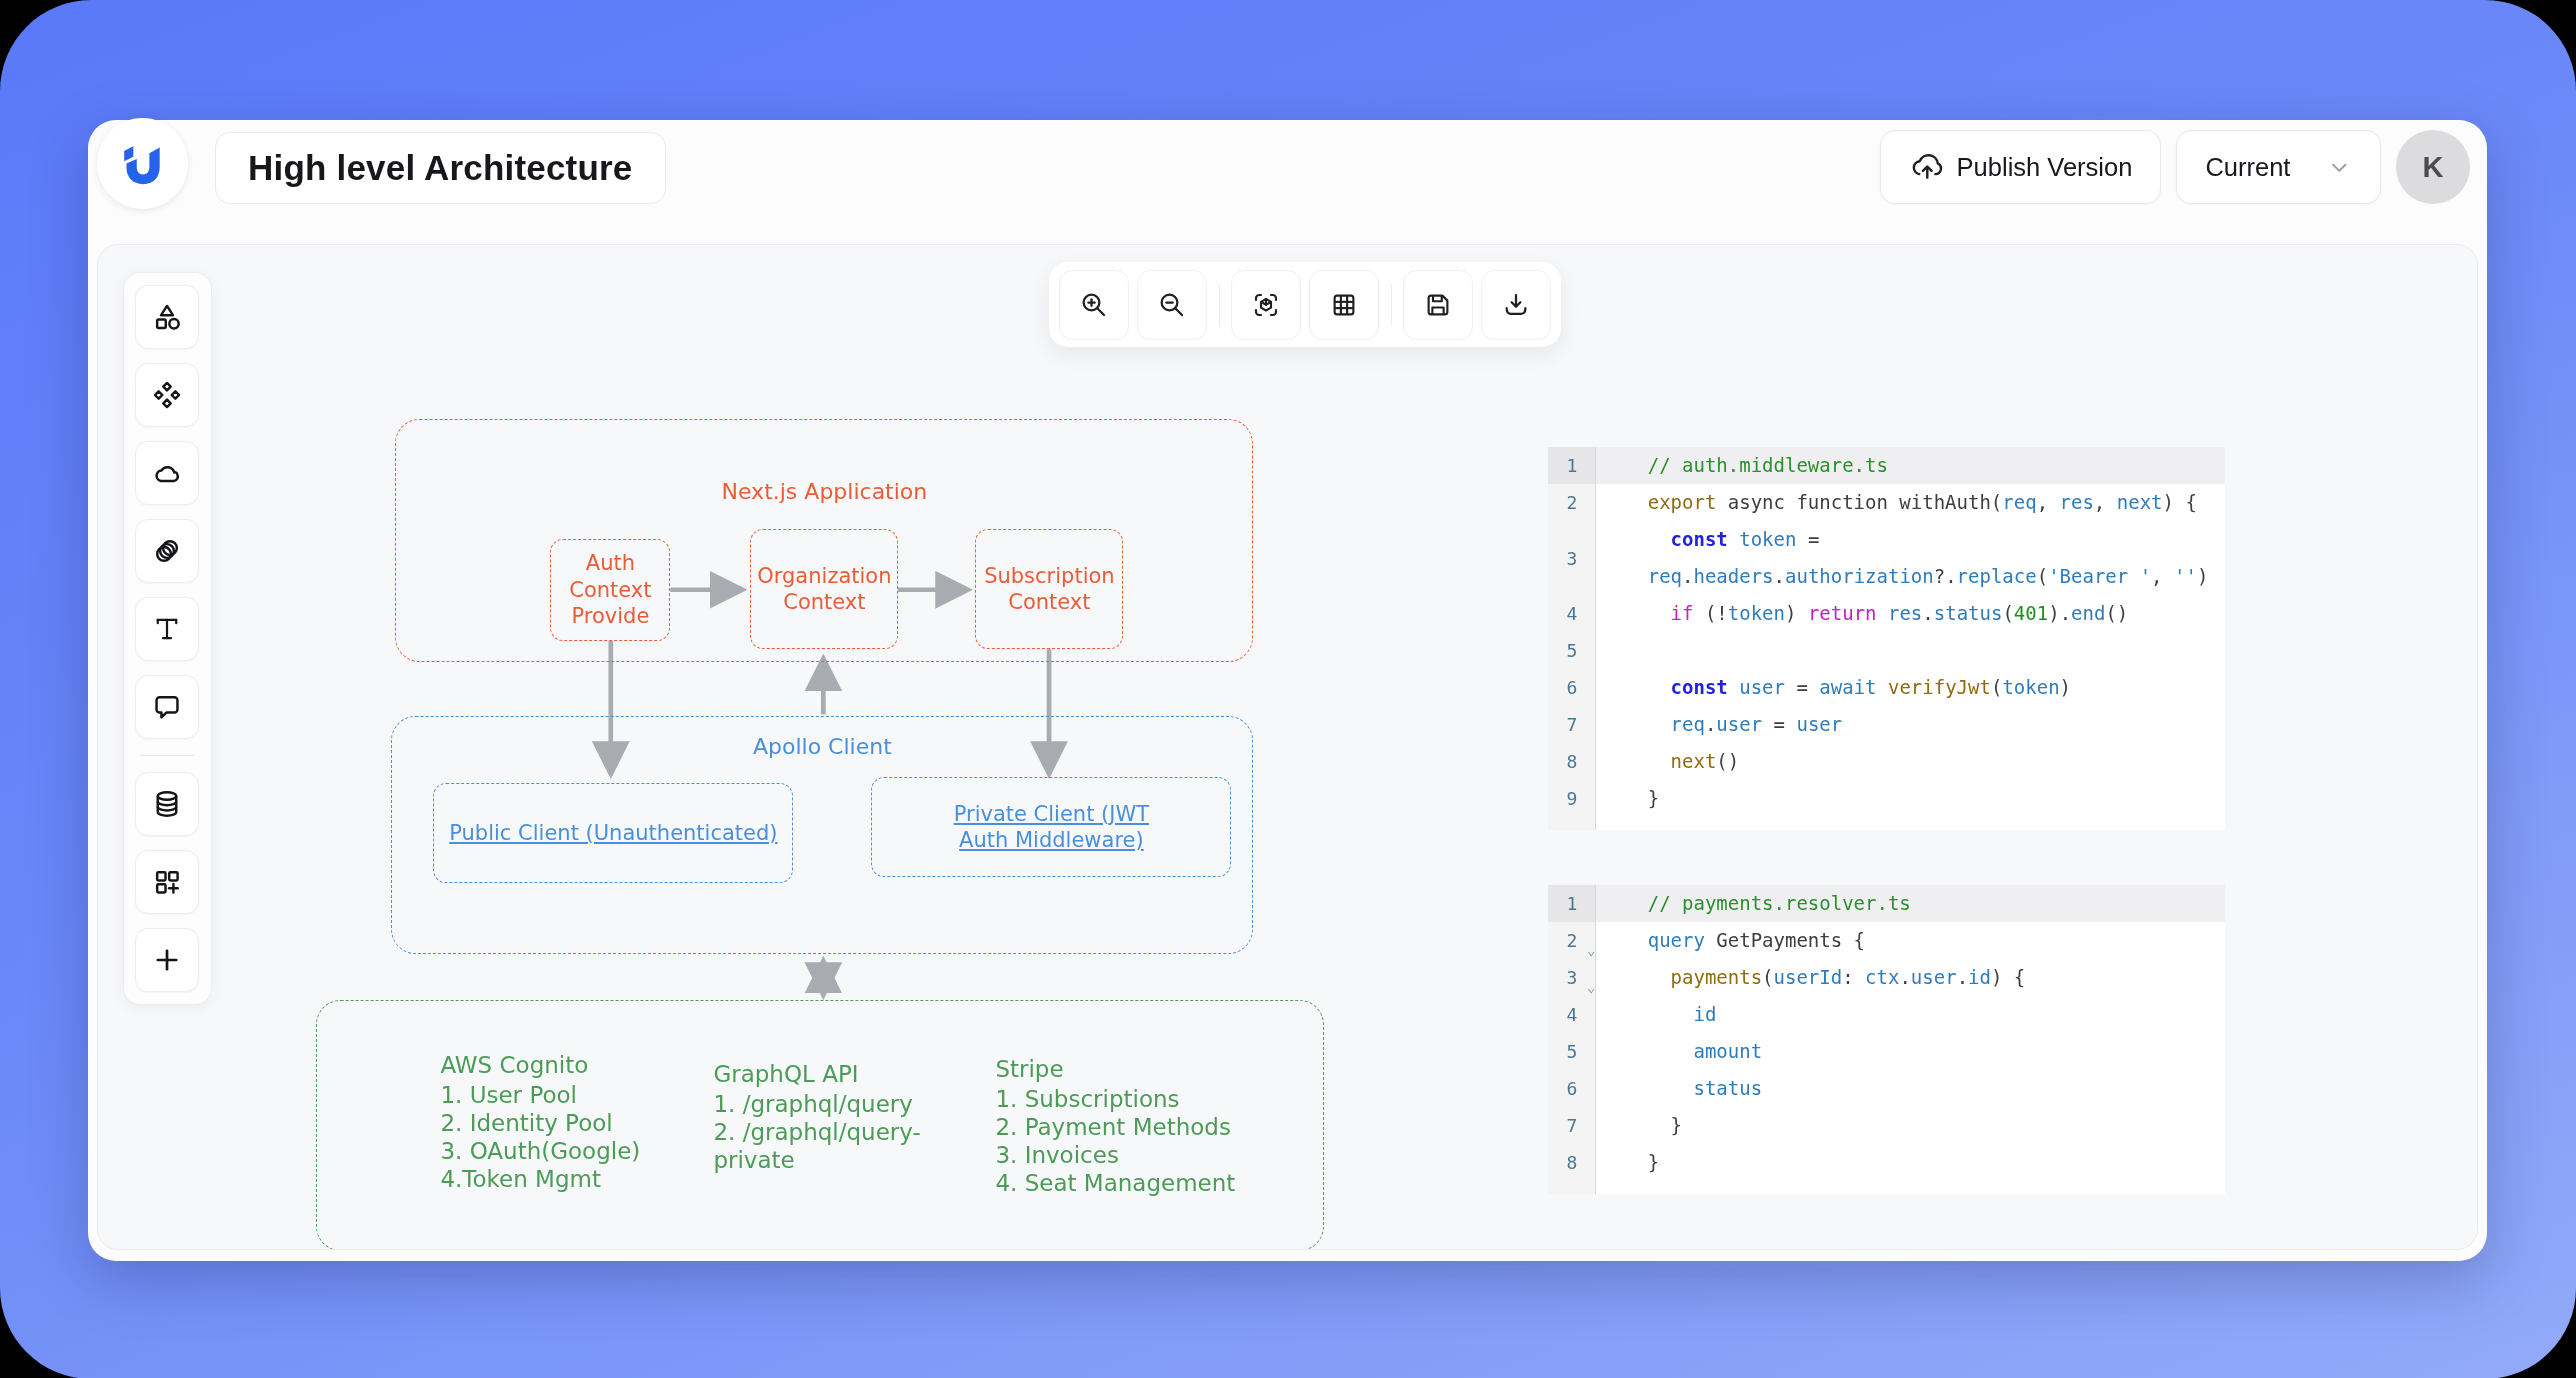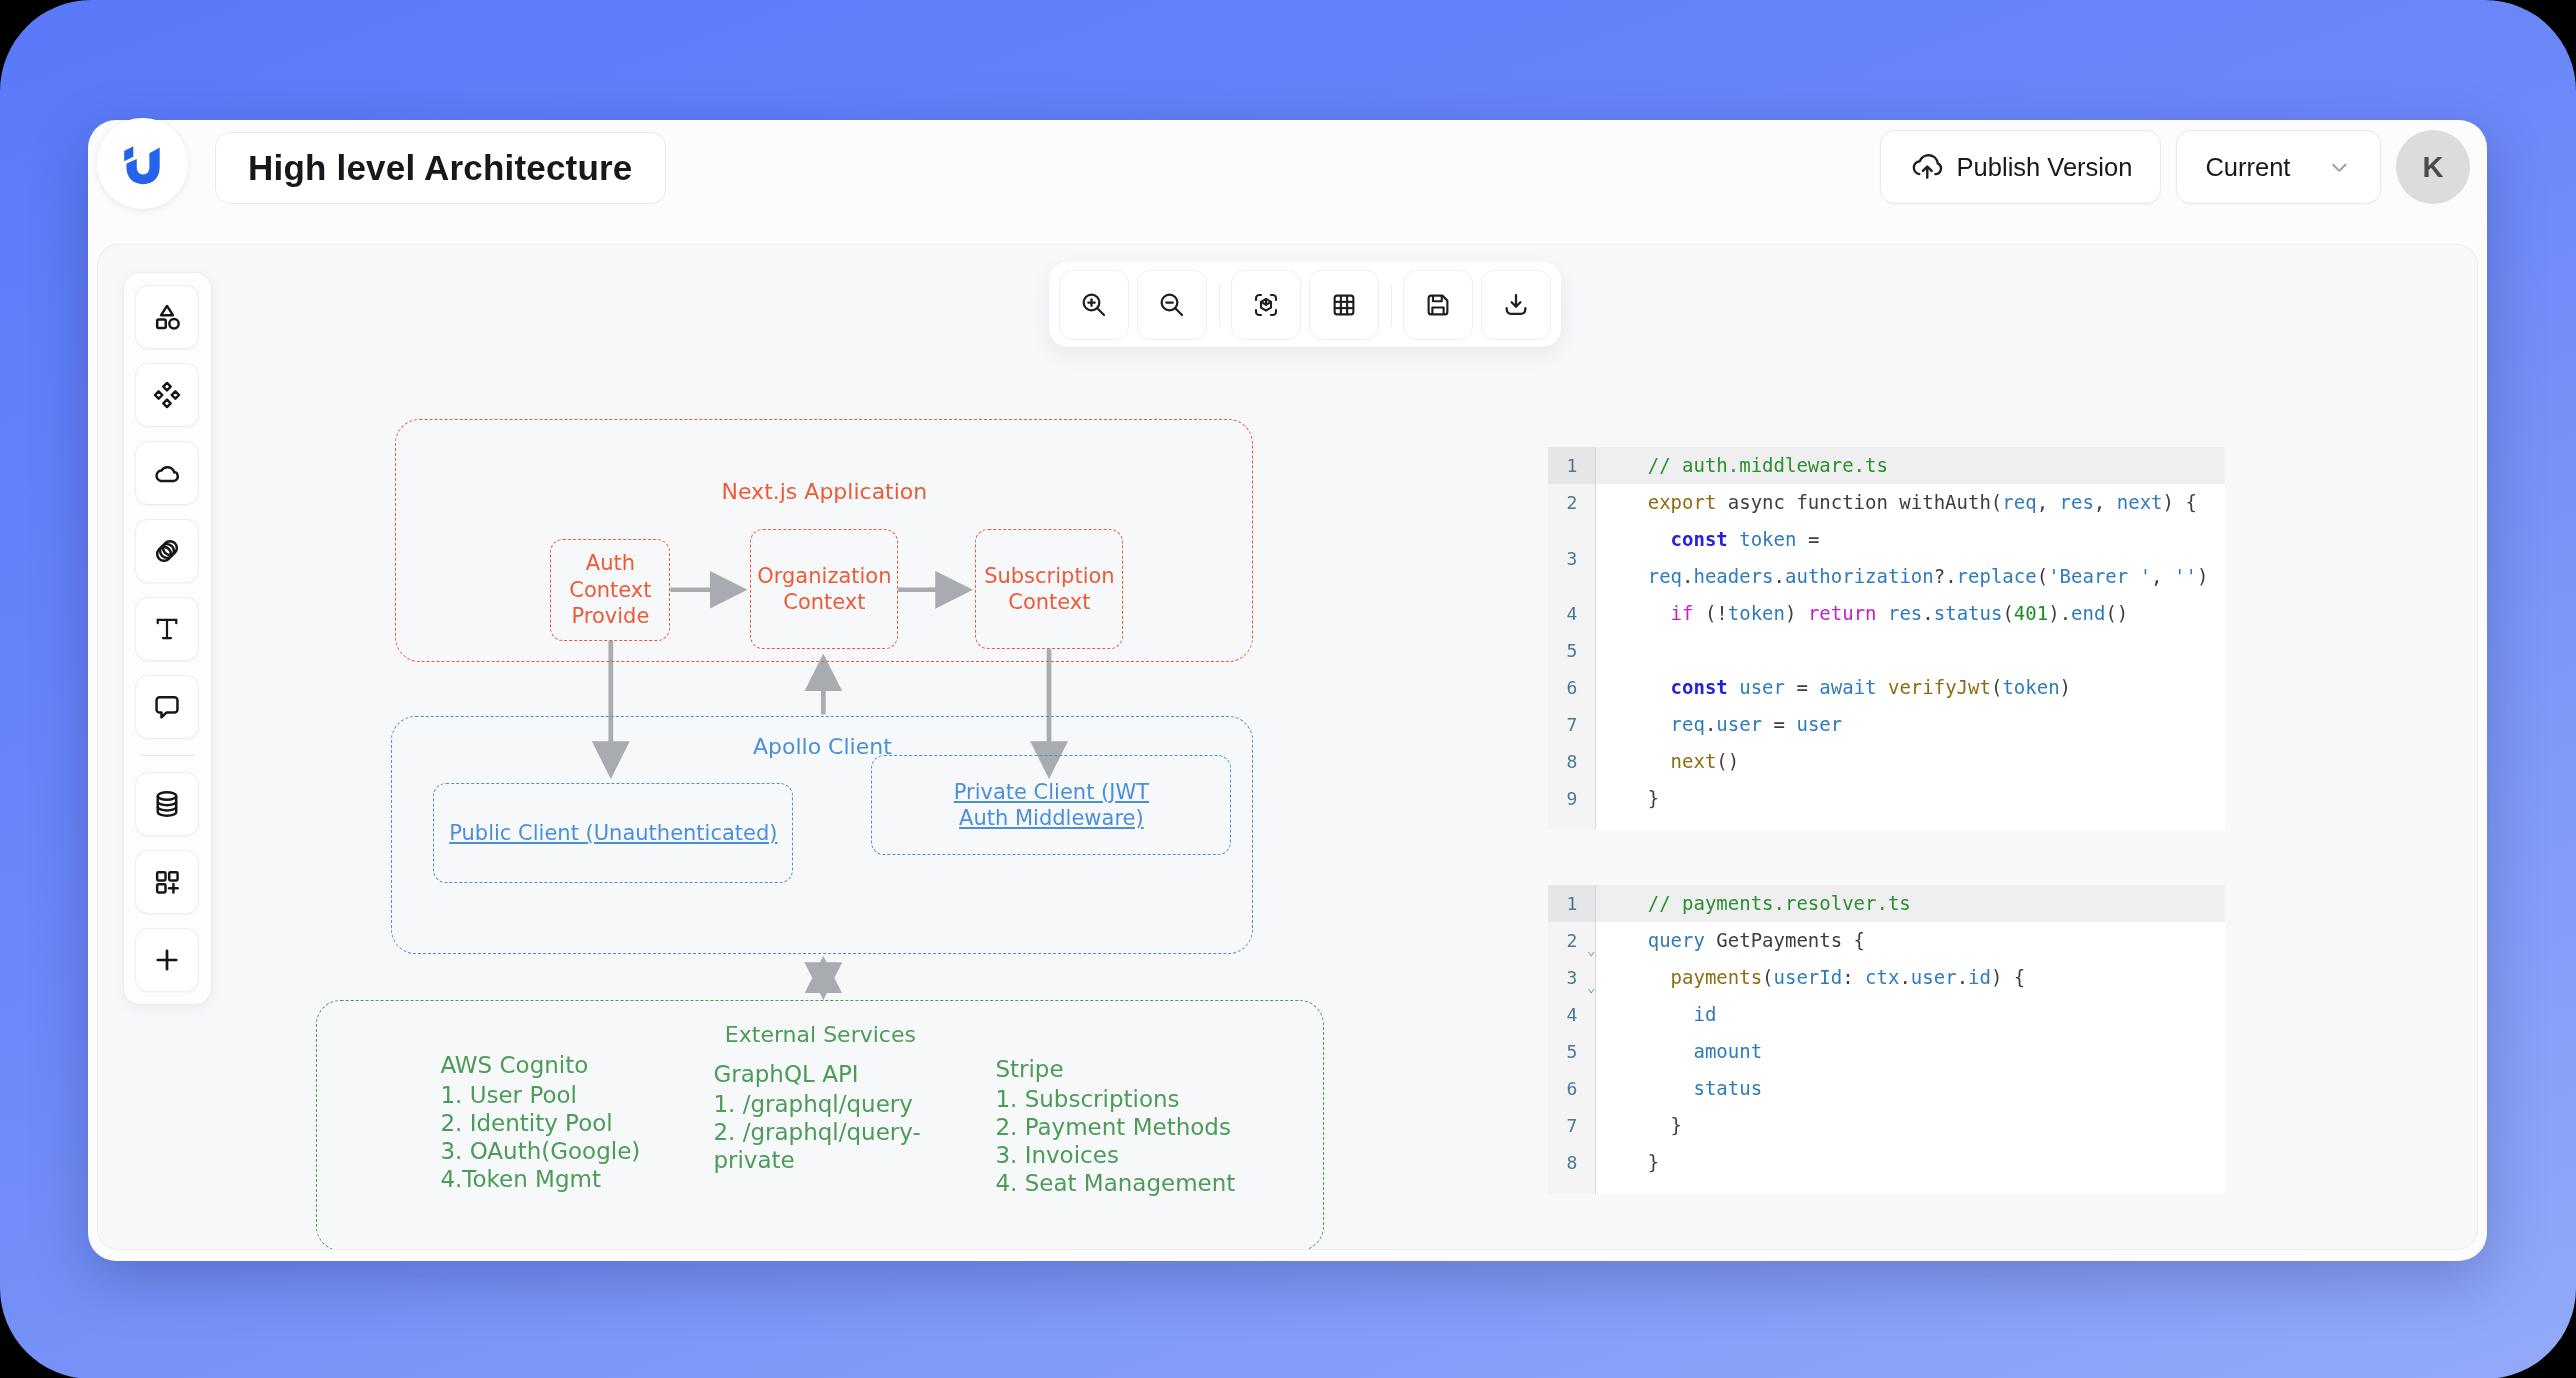--- a/index.html
+++ b/index.html
@@ -244,24 +244,23 @@
         <div class="grp-title" style="top:59px;">Next.js Application</div>
       </div>
       <div class="dgm node o" style="left:452px;top:294px;width:120px;height:102px;">Auth Context Provide</div>
       <div class="dgm node o" style="left:652px;top:284px;width:148px;height:120px;">Organization Context</div>
       <div class="dgm node o" style="left:877px;top:284px;width:148px;height:120px;">Subscription Context</div>
 
       <div class="dgm grp b" style="left:293px;top:471px;width:862px;height:238px;">
         <div class="grp-title" style="top:17px;">Apollo Client</div>
       </div>
       <div class="dgm node b" style="left:335px;top:538px;width:360px;height:100px;">Public Client (Unauthenticated)</div>
-      <div class="dgm node b" style="left:773px;top:510px;width:360px;height:100px;padding:5px 57px;">Private Client (JWT Auth Middleware)</div>
+      <div class="dgm node b" style="left:773px;top:532px;width:360px;height:100px;padding:5px 57px;">Private Client (JWT Auth Middleware)</div>
 
       <div class="dgm grp g" style="left:218px;top:755px;width:1008px;height:251px;">
-        <div class="grp-title" style="top:21px;">External Services</div>
         <div class="ext-col" style="left:123px;top:50px;width:227px;">
           <div class="col-title">AWS Cognito</div>
           <div>
               <div>1. User Pool</div>
               <div>2. Identity Pool</div>
               <div>3. OAuth(Google)</div>
               <div>4.Token Mgmt</div>
             </div>
         </div>
         <div class="ext-col" style="left:396px;top:59px;width:238px;">

